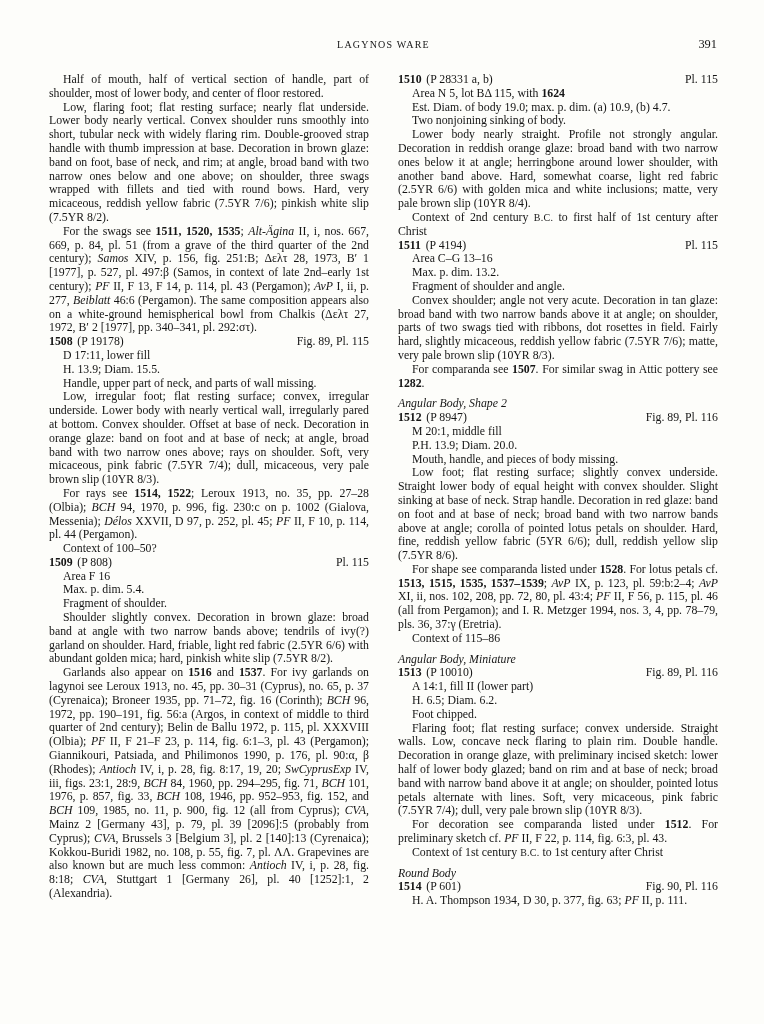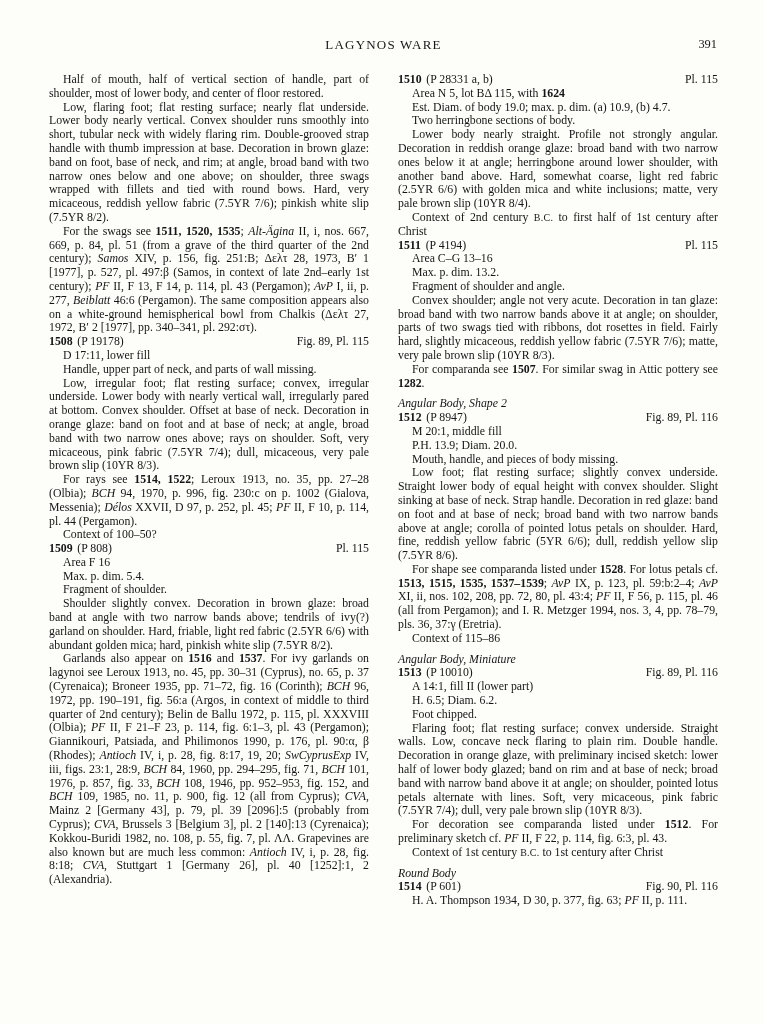--- a/index.html
+++ b/index.html
@@ -14,21 +14,21 @@
     padding: 38px 46px 0 49px;
     font-family: "Liberation Serif", "DejaVu Serif", serif;
     font-size: 11.8px;
     line-height: 13.8px;
     color: #151515;
     background: #fdfdfa;
   }
   .page-header { position: relative; height: 15px; }
   .running-title {
     text-align: center;
-    font-size: 13px;
+    font-size: 10px;
     letter-spacing: 1.2px;
     color: #161616;
   }
   .page-number {
     position: absolute; right: 1px; top: 0;
     font-size: 12.4px;
   }
   .columns {
     display: flex;
     gap: 29px;
@@ -75,20 +75,21 @@
     <section class="col">
       <p class="para"><span>Half of mouth, half of vertical section of handle, part of shoulder, most of lower body, and center of floor restored.</span></p>
       <p class="para"><span>Low, flaring foot; flat resting surface; nearly flat underside. Lower body nearly vertical. Convex shoulder runs smoothly into short, tubular neck with widely flaring rim. Double-grooved strap handle with thumb impression at base. Decoration in brown glaze: band on foot, base of neck, and rim; at angle, broad band with two narrow ones below and one above; on shoulder, three swags wrapped with fillets and tied with round bows. Hard, very micaceous, reddish yellow fabric (7.5YR 7/6); pinkish white slip (7.5YR 8/2).</span></p>
       <p class="para"><span>For the swags see </span><span class="run-b">1511, 1520, 1535</span><span>; </span><span class="run-i">Alt-Ägina</span><span> II, i, nos. 667, 669, p. 84, pl. 51 (from a grave of the third quarter of the 2nd century); </span><span class="run-i">Samos</span><span> XIV, p. 156, fig. 251:B; Δελτ 28, 1973, Β′ 1 [1977], p. 527, pl. 497:β (Samos, in context of late 2nd–early 1st century); </span><span class="run-i">PF</span><span> II, F 13, F 14, p. 114, pl. 43 (Pergamon); </span><span class="run-i">AvP</span><span> I, ii, p. 277, </span><span class="run-i">Beiblatt</span><span> 46:6 (Pergamon). The same composition appears also on a white-ground hemispherical bowl from Chalkis (Δελτ 27, 1972, Β′ 2 [1977], pp. 340–341, pl. 292:στ).</span></p>
 
       <div class="entry-head">
         <span><b class="eh-num">1508</b><span class="eh-paren">(P 19178)</span></span>
         <span class="eh-ref">Fig. 89, Pl. 115</span>
       </div>
       <p class="para">D 17:11, lower fill</p>
+      <p class="para">H. 13.9; Diam. 15.5.</p>
       <p class="para">Handle, upper part of neck, and parts of wall missing.</p>
       <p class="para"><span>Low, irregular foot; flat resting surface; convex, irregular underside. Lower body with nearly vertical wall, irregularly pared at bottom. Convex shoulder. Offset at base of neck. Decoration in orange glaze: band on foot and at base of neck; at angle, broad band with two narrow ones above; rays on shoulder. Soft, very micaceous, pink fabric (7.5YR 7/4); dull, micaceous, very pale brown slip (10YR 8/3).</span></p>
       <p class="para"><span>For rays see </span><span class="run-b">1514, 1522</span><span>; Leroux 1913, no. 35, pp. 27–28 (Olbia); </span><span class="run-i">BCH</span><span> 94, 1970, p. 996, fig. 230:c on p. 1002 (Gialova, Messenia); </span><span class="run-i">Délos</span><span> XXVII, D 97, p. 252, pl. 45; </span><span class="run-i">PF</span><span> II, F 10, p. 114, pl. 44 (Pergamon).</span></p>
       <p class="para">Context of 100–50?</p>
 
       <div class="entry-head">
         <span><b class="eh-num">1509</b><span class="eh-paren">(P 808)</span></span>
         <span class="eh-ref">Pl. 115</span>
       </div>
       <p class="para">Area F 16</p>
@@ -98,21 +99,21 @@
       <p class="para"><span>Garlands also appear on </span><span class="run-b">1516</span><span> and </span><span class="run-b">1537</span><span>. For ivy garlands on lagynoi see Leroux 1913, no. 45, pp. 30–31 (Cyprus), no. 65, p. 37 (Cyrenaica); Broneer 1935, pp. 71–72, fig. 16 (Corinth); </span><span class="run-i">BCH</span><span> 96, 1972, pp. 190–191, fig. 56:a (Argos, in context of middle to third quarter of 2nd century); Belin de Ballu 1972, p. 115, pl. XXXVIII (Olbia); </span><span class="run-i">PF</span><span> II, F 21–F 23, p. 114, fig. 6:1–3, pl. 43 (Pergamon); Giannikouri, Patsiada, and Philimonos 1990, p. 176, pl. 90:α, β (Rhodes); </span><span class="run-i">Antioch</span><span> IV, i, p. 28, fig. 8:17, 19, 20; </span><span class="run-i">SwCyprusExp</span><span> IV, iii, figs. 23:1, 28:9, </span><span class="run-i">BCH</span><span> 84, 1960, pp. 294–295, fig. 71, </span><span class="run-i">BCH</span><span> 101, 1976, p. 857, fig. 33, </span><span class="run-i">BCH</span><span> 108, 1946, pp. 952–953, fig. 152, and </span><span class="run-i">BCH</span><span> 109, 1985, no. 11, p. 900, fig. 12 (all from Cyprus); </span><span class="run-i">CVA</span><span>, Mainz 2 [Germany 43], p. 79, pl. 39 [2096]:5 (probably from Cyprus); </span><span class="run-i">CVA</span><span>, Brussels 3 [Belgium 3], pl. 2 [140]:13 (Cyrenaica); Kokkou-Buridi 1982, no. 108, p. 55, fig. 7, pl. ΛΛ. Grapevines are also known but are much less common: </span><span class="run-i">Antioch</span><span> IV, i, p. 28, fig. 8:18; </span><span class="run-i">CVA</span><span>, Stuttgart 1 [Germany 26], pl. 40 [1252]:1, 2 (Alexandria).</span></p>
     </section>
 
     <section class="col">
       <div class="entry-head">
         <span><b class="eh-num">1510</b><span class="eh-paren">(P 28331 a, b)</span></span>
         <span class="eh-ref">Pl. 115</span>
       </div>
       <p class="para"><span>Area N 5, lot ΒΔ 115, with </span><span class="run-b">1624</span></p>
       <p class="para">Est. Diam. of body 19.0; max. p. dim. (a) 10.9, (b) 4.7.</p>
-      <p class="para">Two herringbone sections of body.</p>
+      <p class="para">Two nonjoining sinking of body.</p>
       <p class="para"><span>Lower body nearly straight. Profile not strongly angular. Decoration in reddish orange glaze: broad band with two narrow ones below it at angle; herringbone around lower shoulder, with another band above. Hard, somewhat coarse, light red fabric (2.5YR 6/6) with golden mica and white inclusions; matte, very pale brown slip (10YR 8/4).</span></p>
       <p class="para"><span>Context of 2nd century </span><span class="run-sc">B.C.</span><span> to first half of 1st century after Christ</span></p>
 
       <div class="entry-head">
         <span><b class="eh-num">1511</b><span class="eh-paren">(P 4194)</span></span>
         <span class="eh-ref">Pl. 115</span>
       </div>
       <p class="para">Area C–G 13–16</p>
       <p class="para">Max. p. dim. 13.2.</p>
       <p class="para">Fragment of shoulder and angle.</p>

